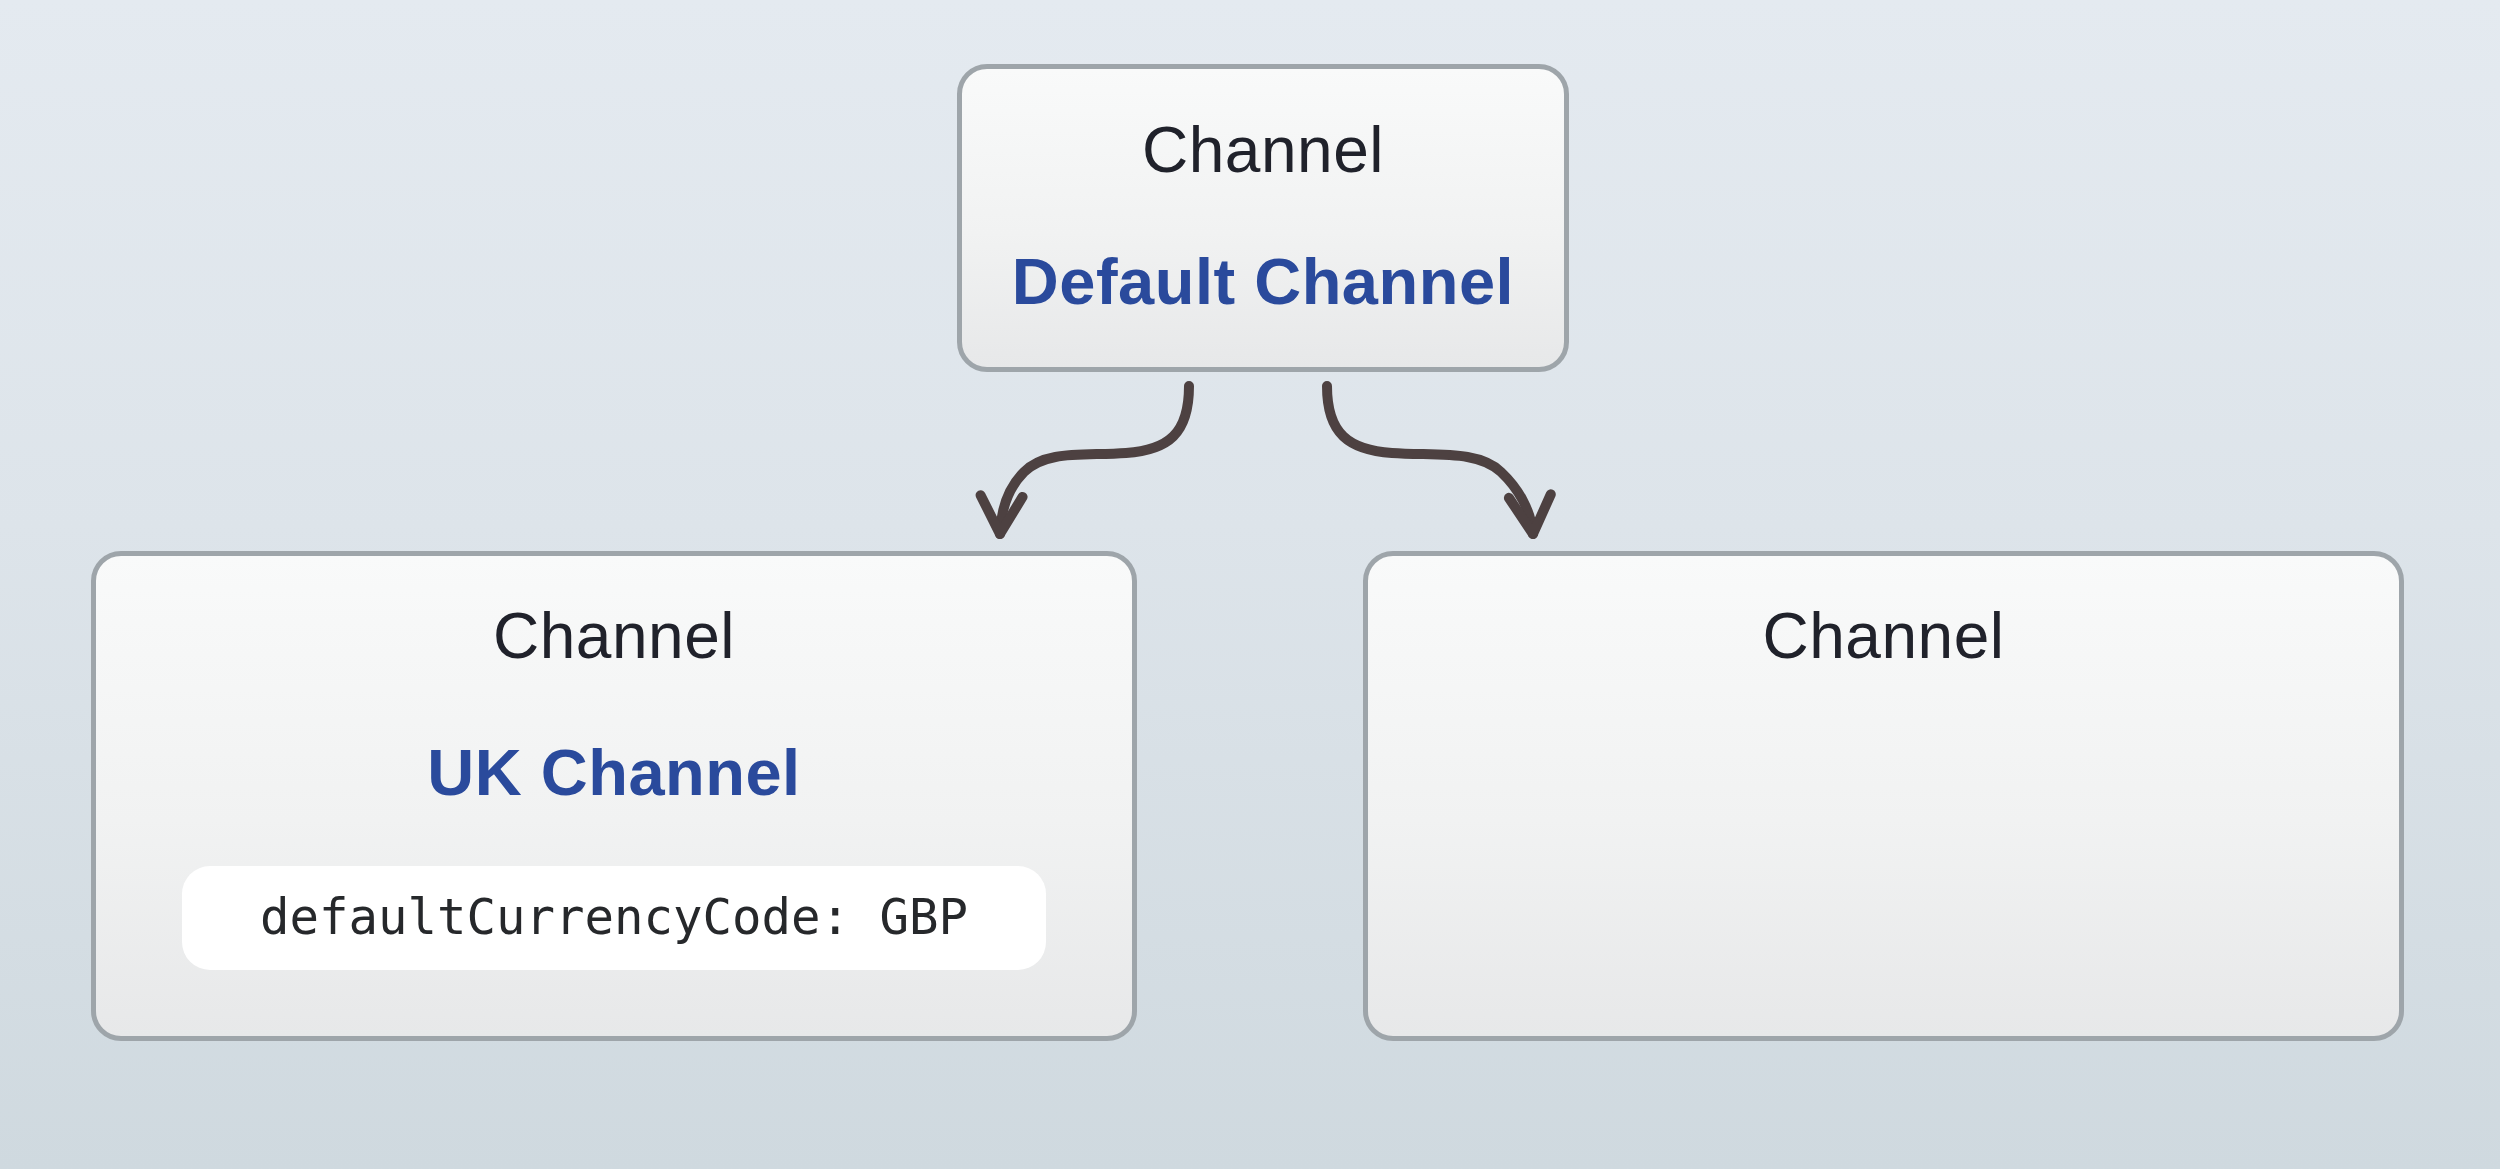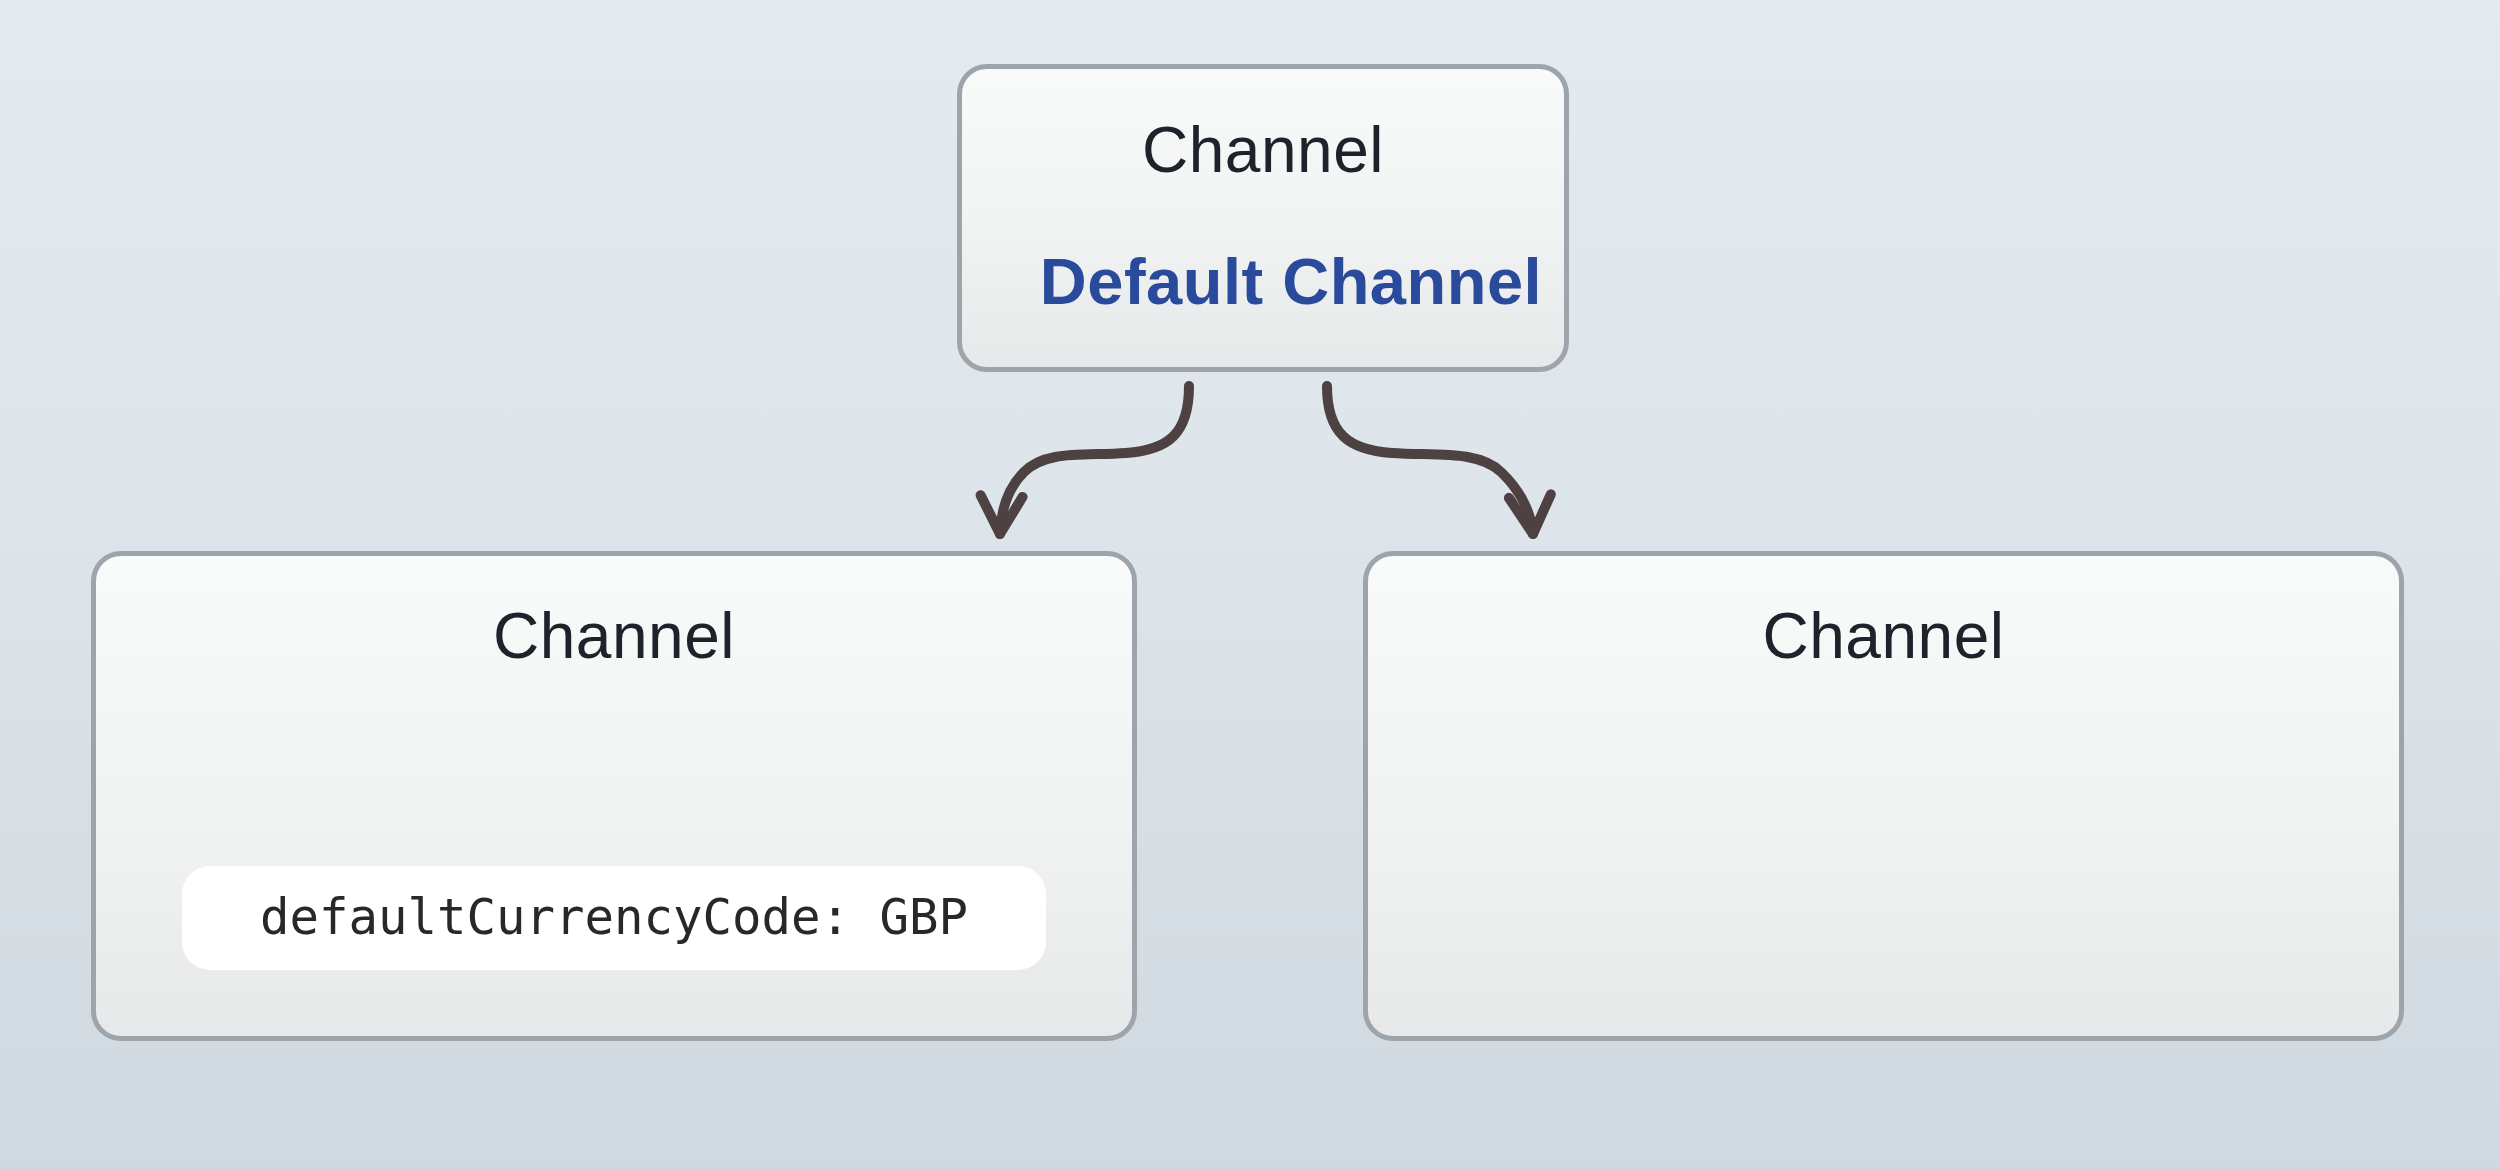--- a/index.html
+++ b/index.html
@@ -67,21 +67,21 @@
     left: 0;
     width: 100%;
     text-align: center;
     font-size: 65px;
     font-weight: bold;
     line-height: 74px;
     color: #2a4a9c;
     letter-spacing: 0.5px;
   }
   .node-root .node-type { top: 46px; }
-  .node-root .node-name { top: 176px; padding-left: 28px; }
+  .node-root .node-name { top: 176px; }
   .node-child .node-type { top: 45px; }
   .node-child .node-name { top: 180px; }
   .code-pill {
     position: absolute;
     left: 50%;
     transform: translateX(-50%);
     top: 310px;
     width: 864px;
     height: 104px;
     background: #ffffff;
@@ -117,20 +117,21 @@
              C 1518 488, 1531 510, 1533 534" fill="none" stroke="#4d4141" stroke-width="10" stroke-linecap="round" marker-end="url(#arrowhead)"></path>
   </svg>
 
   <div class="node node-root">
     <div class="node-type">Channel</div>
     <div class="node-name">Default Channel</div>
   </div>
 
   <div class="node node-child node-uk">
     <div class="node-type">Channel</div>
+    <div class="node-name">UK Channel</div>
     <div class="code-pill">
       <span class="code-text">defaultCurrencyCode: GBP</span>
     </div>
   </div>
 
   <div class="node node-child node-de">
     <div class="node-type">Channel</div>
   </div>
 
 </div>

